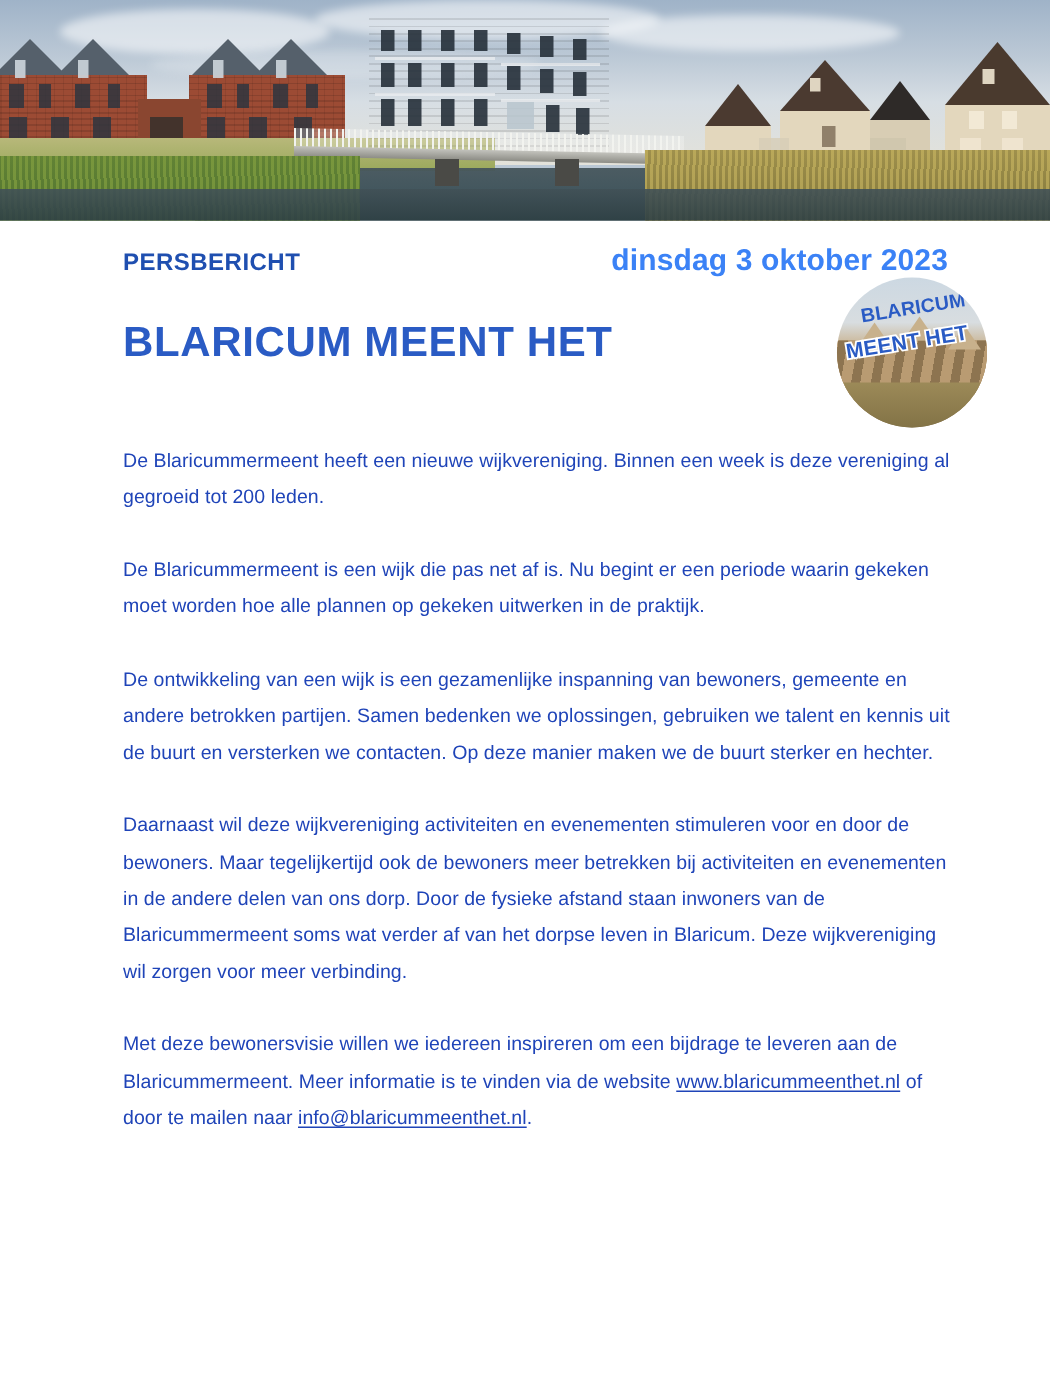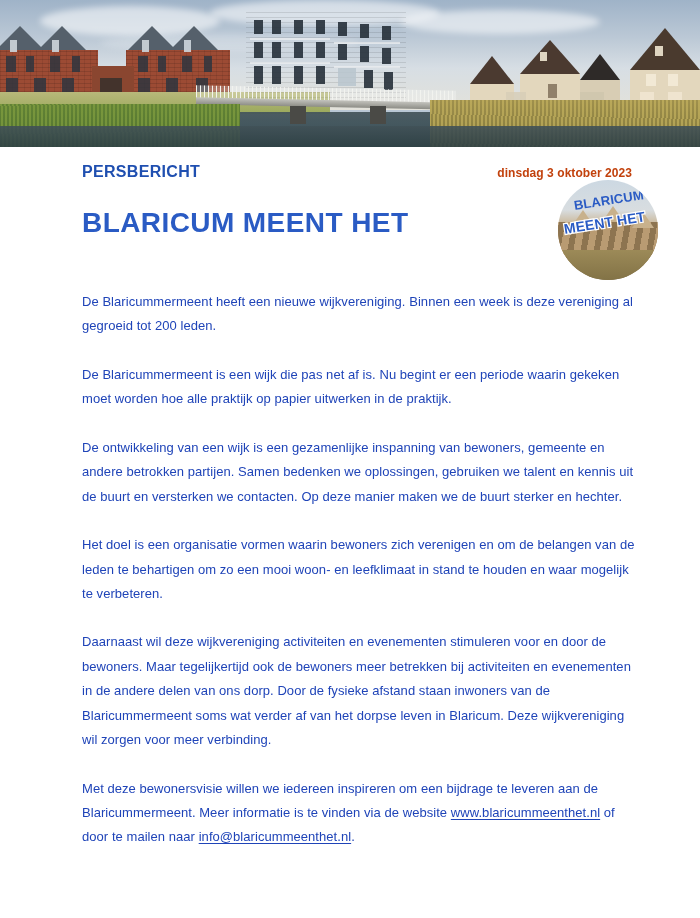--- a/index.html
+++ b/index.html
@@ -168,23 +168,23 @@
     align-items: baseline;
     padding-top: 16px;
   }
   .kicker {
     font-size: 16px;
     font-weight: bold;
     letter-spacing: .02em;
     color: #1f4fb0;
   }
   .date {
-    font-size: 12px;
+    font-size: 20px;
     font-weight: bold;
-    color: #c2410c;
+    color: #3b82f6;
     letter-spacing: .005em;
     padding-right: 4px;
   }
 
   .title-row {
     position: relative;
     margin-top: 27px;
     height: 60px;
   }
   .headline {
@@ -408,21 +408,20 @@
         <div class="logo-photo-field"></div>
         <div class="logo-text">
           <div class="logo-line1">BLARICUM</div>
           <div class="logo-line2">MEENT HET</div>
         </div>
       </div>
     </div>
 
     <div class="body-copy">
       <p>De Blaricummermeent heeft een nieuwe wijkvereniging. Binnen een week is deze vereniging al gegroeid tot 200 leden.</p>
-      <p>De Blaricummermeent is een wijk die pas net af is. Nu begint er een periode waarin gekeken moet worden hoe alle praktijk op papier uitwerken in de praktijk.</p>
+      <p>De Blaricummermeent is een wijk die pas net af is. Nu begint er een periode waarin gekeken moet worden hoe alle plannen op gekeken uitwerken in de praktijk.</p>
       <p>De ontwikkeling van een wijk is een gezamenlijke inspanning van bewoners, gemeente en andere betrokken partijen. Samen bedenken we oplossingen, gebruiken we talent en kennis uit de buurt en versterken we contacten. Op deze manier maken we de buurt sterker en hechter.</p>
-      <p>Het doel is een organisatie vormen waarin bewoners zich verenigen en om de belangen van de leden te behartigen om zo een mooi woon- en leefklimaat in stand te houden en waar mogelijk te verbeteren.</p>
       <p>Daarnaast wil deze wijkvereniging activiteiten en evenementen stimuleren voor en door de bewoners. Maar tegelijkertijd ook de bewoners meer betrekken bij activiteiten en evenementen in de andere delen van ons dorp. Door de fysieke afstand staan inwoners van de Blaricummermeent soms wat verder af van het dorpse leven in Blaricum. Deze wijkvereniging wil zorgen voor meer verbinding.</p>
       <p><span>Met deze bewonersvisie willen we iedereen inspireren om een bijdrage te leveren aan de Blaricummermeent. Meer informatie is te vinden via de website </span><a class="inline-link" href="#">www.blaricummeenthet.nl</a><span> of door te mailen naar </span><a class="inline-link" href="#">info@blaricummeenthet.nl</a><span>.</span></p>
     </div>
 
   </div>
 </div>
 
 </body></html>

